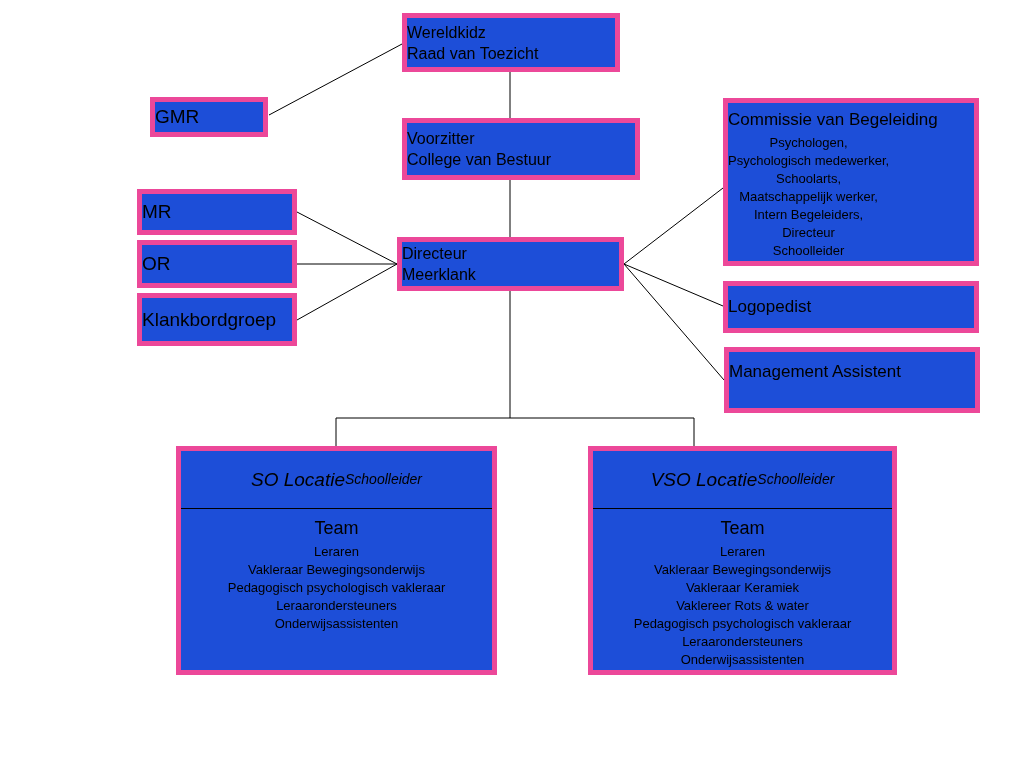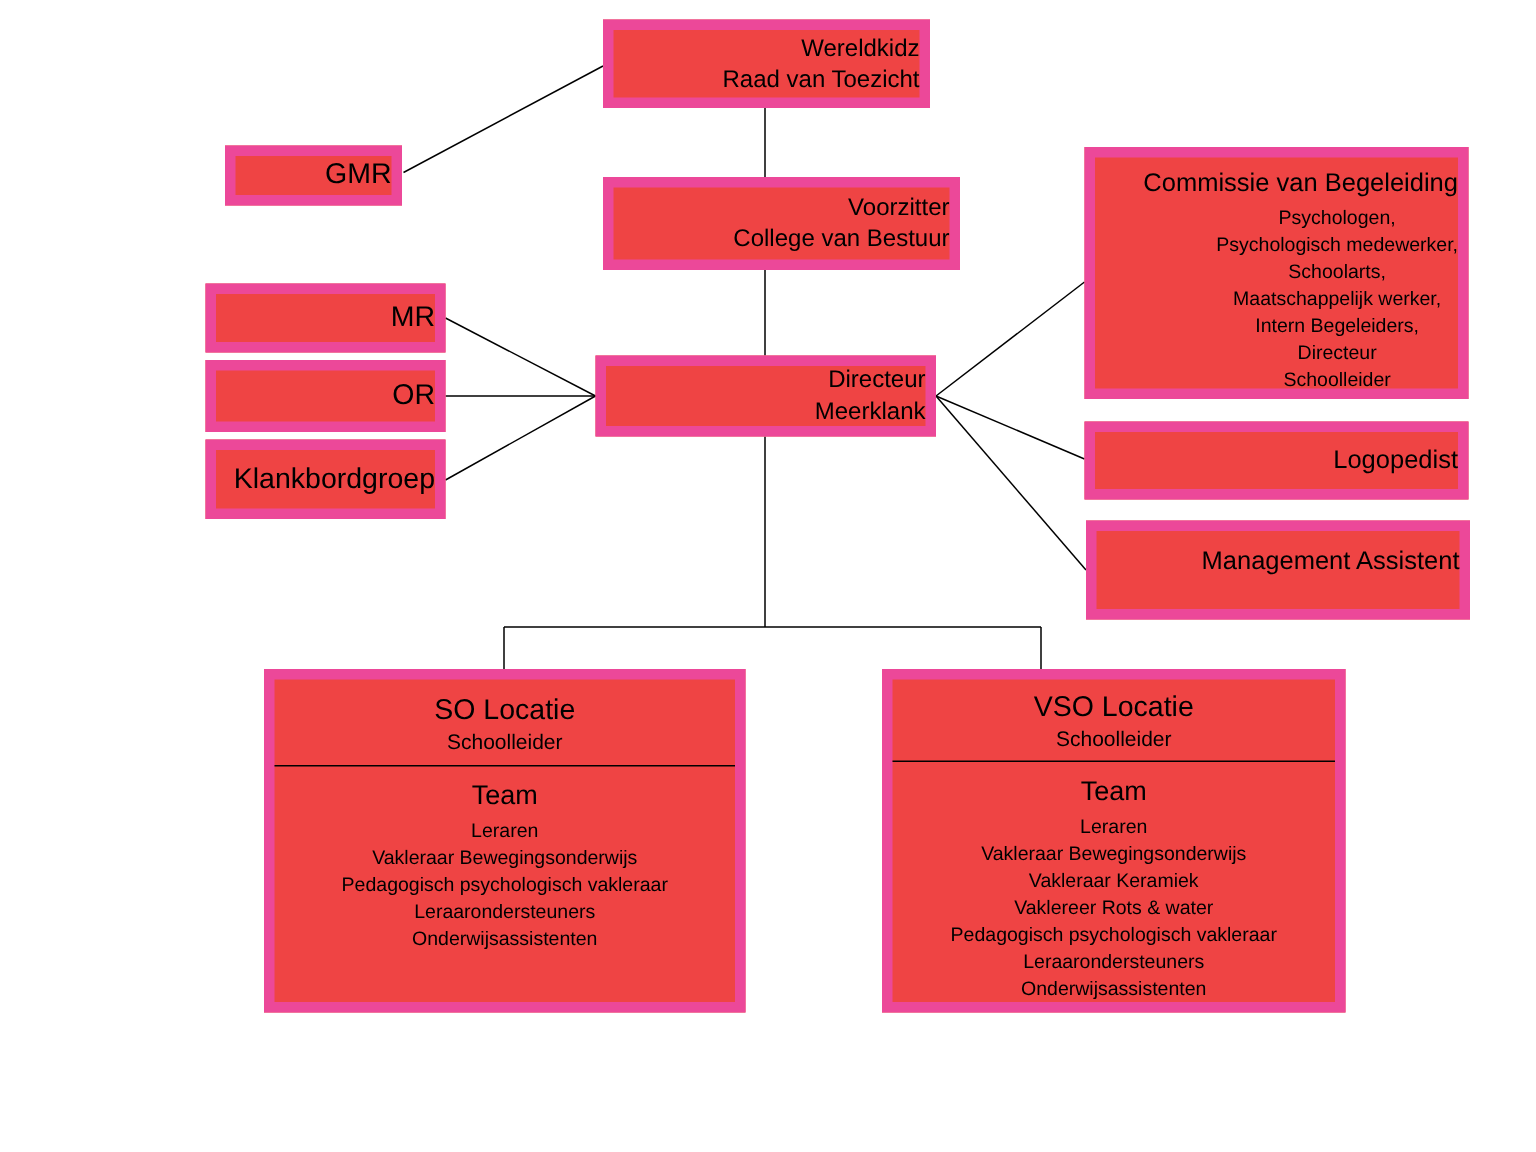--- a/index.html
+++ b/index.html
@@ -14,36 +14,36 @@
   }
   .lines-layer {
     position: absolute;
     left: 0; top: 0;
     width: 1024px; height: 768px;
     pointer-events: none;
   }
   .box {
     position: absolute;
     box-sizing: border-box;
-    border: 7px solid #ec4899;
-    background: #ef4444;
+    border: 5px solid #ec4899;
+    background: #1d4ed8;
     display: flex;
     flex-direction: column;
-    align-items: flex-end;
+    align-items: flex-start;
     justify-content: center;
     text-align: center;
   }
   .label-line { font-size: 16px; line-height: 21px; }
   .label-single { font-size: 19px; line-height: 20px; }
   .label-wide { font-size: 17px; line-height: 20px; }
 
   #box-raad        { left: 402px; top: 13px;  width: 218px; height: 59px; }
   #box-gmr         { left: 150px; top: 97px;  width: 118px; height: 40px; }
   #box-voorzitter  { left: 402px; top: 118px; width: 238px; height: 62px; }
-  #box-mr          { left: 137px; top: 189px; width: 160px; height: 46px; padding-left: 32px; }
+  #box-mr          { left: 137px; top: 189px; width: 160px; height: 46px; }
   #box-or          { left: 137px; top: 240px; width: 160px; height: 48px; }
   #box-klankbord   { left: 137px; top: 293px; width: 160px; height: 53px; }
   #box-directeur   { left: 397px; top: 237px; width: 227px; height: 54px; }
 
   #box-commissie   { left: 723px; top: 98px;  width: 256px; height: 168px;
                      justify-content: flex-start; padding-top: 6px; }
   .commissie-title { font-size: 17px; line-height: 22px; margin-bottom: 3px; }
 
   #box-logopedist  { left: 723px; top: 281px; width: 256px; height: 52px; }
   #box-management  { left: 724px; top: 347px; width: 256px; height: 66px;
@@ -53,23 +53,24 @@
 
   .locatie { justify-content: flex-start; padding: 0; }
   #box-so  { left: 176px; top: 446px; width: 321px; height: 229px; }
   #box-vso { left: 588px; top: 446px; width: 309px; height: 229px; }
   .locatie-header {
     box-sizing: border-box;
     width: 100%;
     height: 58px;
     border-bottom: 1px solid #000000;
     display: flex;
-    flex-direction: column;
+    flex-direction: row;
     align-items: center;
     justify-content: center;
+    font-style: italic;
   }
   .locatie-title { font-size: 19px; line-height: 25px; }
   .locatie-subtitle { font-size: 14px; line-height: 17px; }
   .locatie-team {
     box-sizing: border-box;
     width: 100%;
     padding-top: 7px;
     display: flex;
     flex-direction: column;
     align-items: center;

